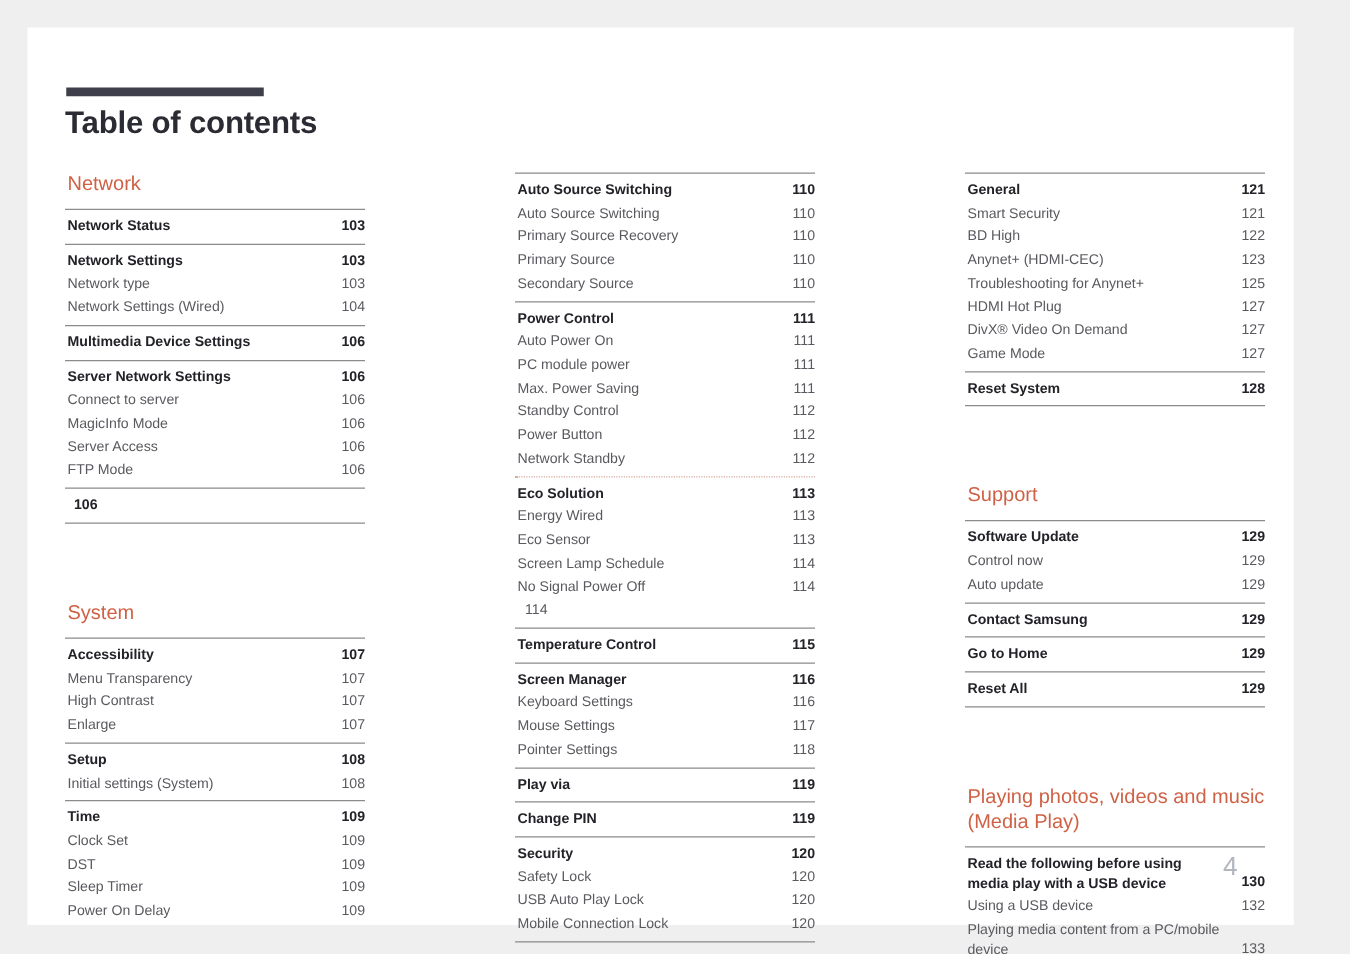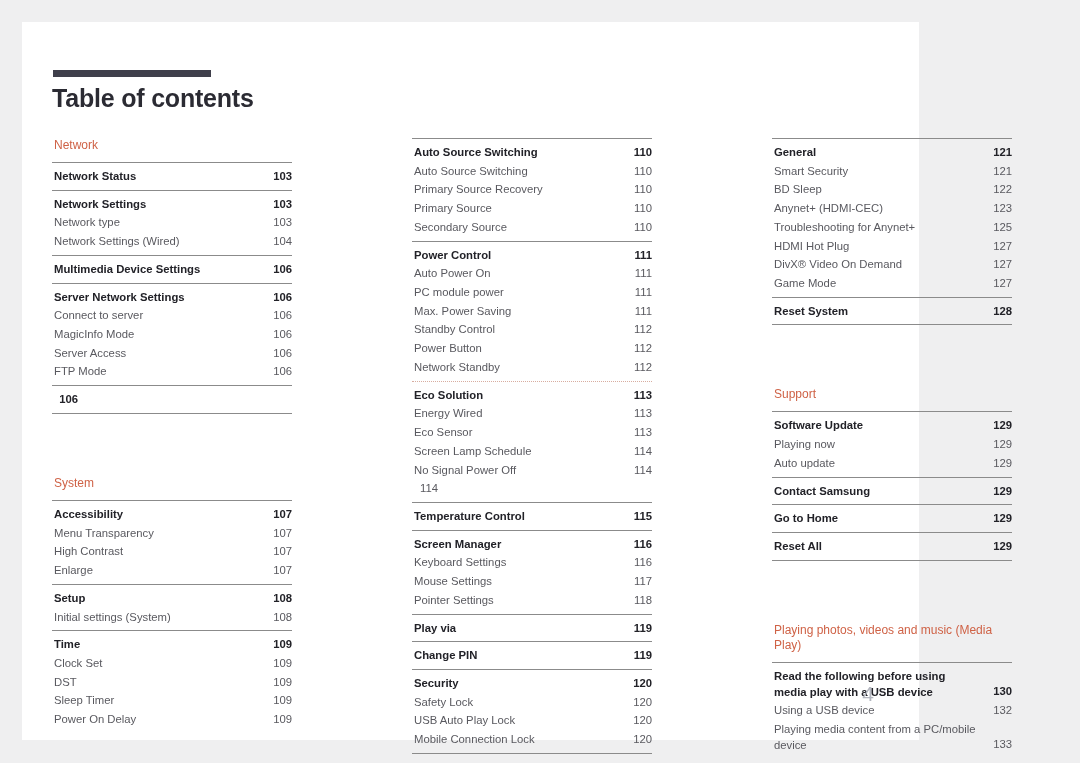--- a/index.html
+++ b/index.html
@@ -10,21 +10,21 @@
   body {
     width: 1080px;
     height: 763px;
     font-family: "Liberation Sans", sans-serif;
     overflow: hidden;
   }
   .page {
     position: absolute;
     left: 22px;
     top: 22px;
-    width: 897px;
+    width: 1013px;
     height: 718px;
     background: #ffffff;
   }
   .title-bar {
     position: absolute;
     left: 31px;
     top: 48px;
     width: 158px;
     height: 7px;
     background: #3f3f4b;
@@ -47,21 +47,21 @@
     gap: 0;
   }
   .col {
     width: 245px;
   }
   .col.c2 { margin-left: 120px; }
   .col.c3 { margin-left: 120px; }
 
   .sec-head {
     color: #cf6246;
-    font-size: 12px;
+    font-size: 16px;
     margin: 0 0 9px 2px;
     line-height: 1.25;
     font-weight: normal;
   }
   .sec-head.spaced-top { margin-top: 62px; }
 
   .group {
     border-top: 1px solid #8b8b8b;
     padding-top: 4px;
     padding-bottom: 4px;
@@ -358,21 +358,21 @@
         <div class="group">
           <div class="row lv1">
             <span class="label">General</span>
             <span class="pg">121</span>
           </div>
           <div class="row lv2">
             <span class="label">Smart Security</span>
             <span class="pg">121</span>
           </div>
           <div class="row lv2">
-            <span class="label">BD Sleep</span>
+            <span class="label">BD High</span>
             <span class="pg">122</span>
           </div>
           <div class="row lv2">
             <span class="label">Anynet+ (HDMI-CEC)</span>
             <span class="pg">123</span>
           </div>
           <div class="row lv2">
             <span class="label">Troubleshooting for Anynet+</span>
             <span class="pg">125</span>
           </div>
@@ -395,21 +395,21 @@
             <span class="pg">128</span>
           </div>
         </div>
         <div class="sec-head spaced-top">Support</div>
         <div class="group">
           <div class="row lv1">
             <span class="label">Software Update</span>
             <span class="pg">129</span>
           </div>
           <div class="row lv2">
-            <span class="label">Playing now</span>
+            <span class="label">Control now</span>
             <span class="pg">129</span>
           </div>
           <div class="row lv2">
             <span class="label">Auto update</span>
             <span class="pg">129</span>
           </div>
         </div>
         <div class="group">
           <div class="row lv1">
             <span class="label">Contact Samsung</span>

